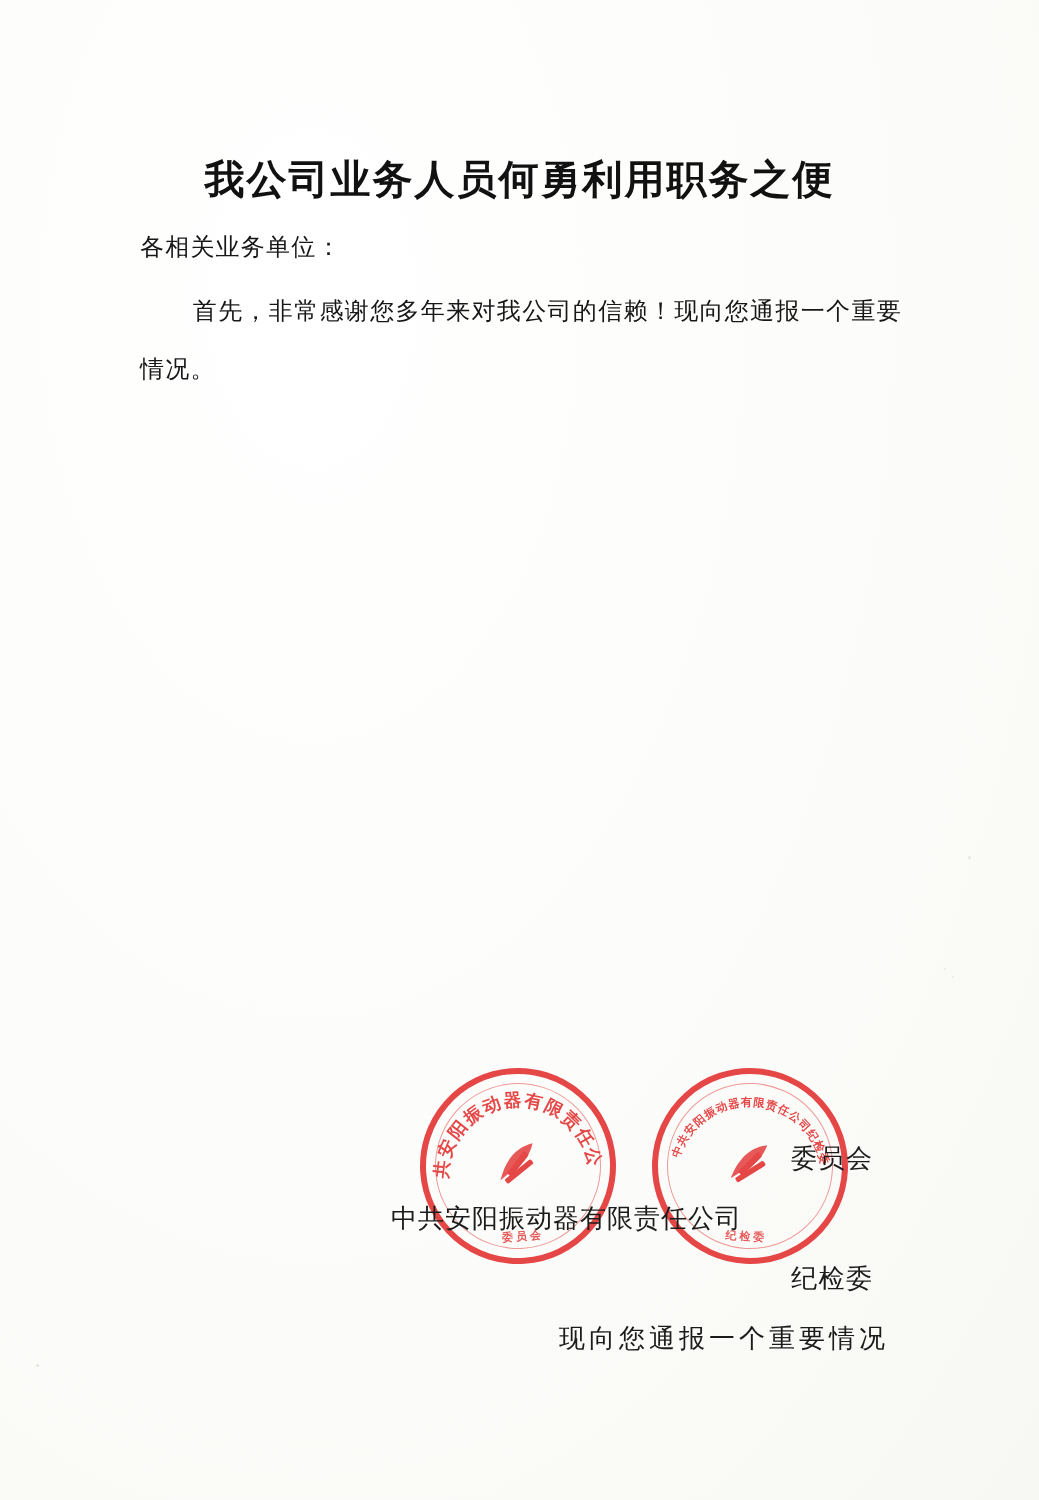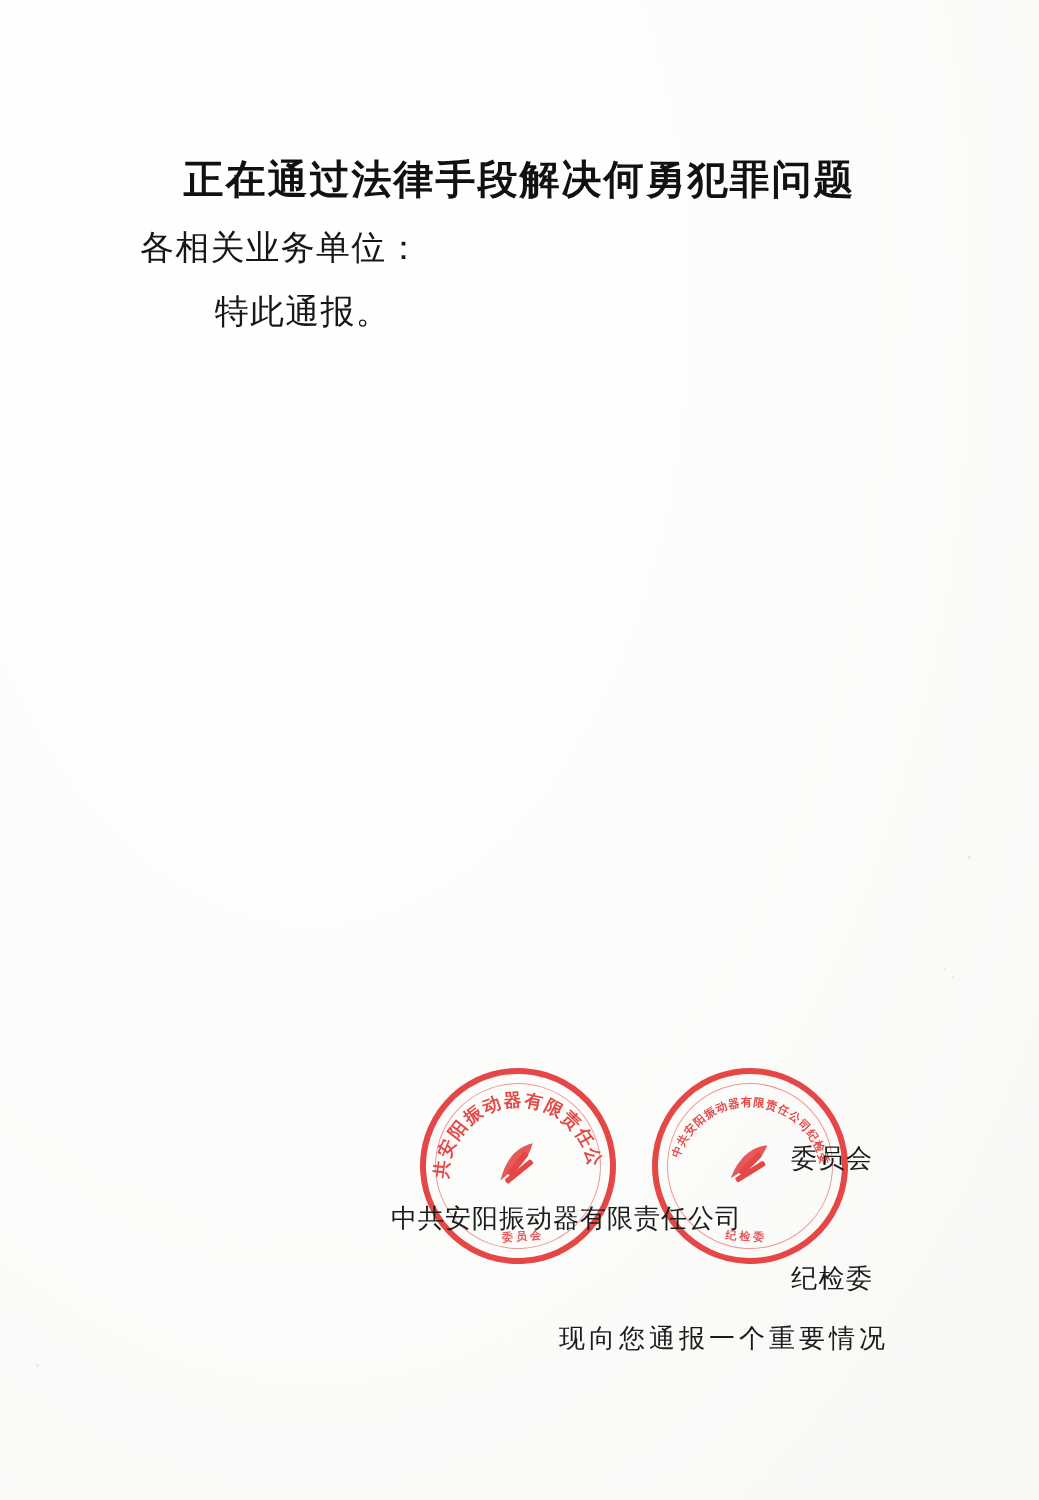--- a/index.html
+++ b/index.html
@@ -42,21 +42,21 @@
     letter-spacing: 2px;
     font-family: "DejaVu Serif", "Liberation Serif", serif;
     color: #111;
   }
 
   .body-block {
     position: absolute;
     top: 218px;
     left: 140px;
     width: 762px;
-    font-size: 34px;
+    font-size: 24px;
     line-height: 58px;
     letter-spacing: 1.2px;
     color: #171717;
     text-align: justify;
     font-family: "DejaVu Serif", "Liberation Serif", serif;
   }
 
   .para {
     margin: 0 0 6px 0;
   }
@@ -166,25 +166,25 @@
 <body>
 
 <div class="page">
   <div class="paper-tint"></div>
 
   <div class="speck" style="left:968px; top:856px; width:3px; height:3px;"></div>
   <div class="speck" style="left:944px; top:968px; width:2px; height:2px;"></div>
   <div class="speck" style="left:952px; top:976px; width:2px; height:2px;"></div>
   <div class="speck" style="left:36px; top:1364px; width:3px; height:3px;"></div>
 
-  <h1 class="doc-title">正在通过法律手段解决何勇犯罪问题</h1>
+  <h1 class="doc-title">我公司业务人员何勇利用职务之便</h1>
 
   <div class="body-block">
     <p class="para salutation">各相关业务单位：</p>
-    <p class="para indent">特此通报。</p>
+    <p class="para indent">首先，非常感谢您多年来对我公司的信赖！现向您通报一个重要情况。</p>
   </div>
 
   <div class="sign-area">
 
     <div class="seal left">
       <div class="seal-inner-ring"></div>
       <svg class="seal-curve" viewBox="0 0 196 196">
         <defs>
           <path id="arcLeft" d="M 22,110 A 76,76 0 1 1 174,110" fill="none"></path>
         </defs>

